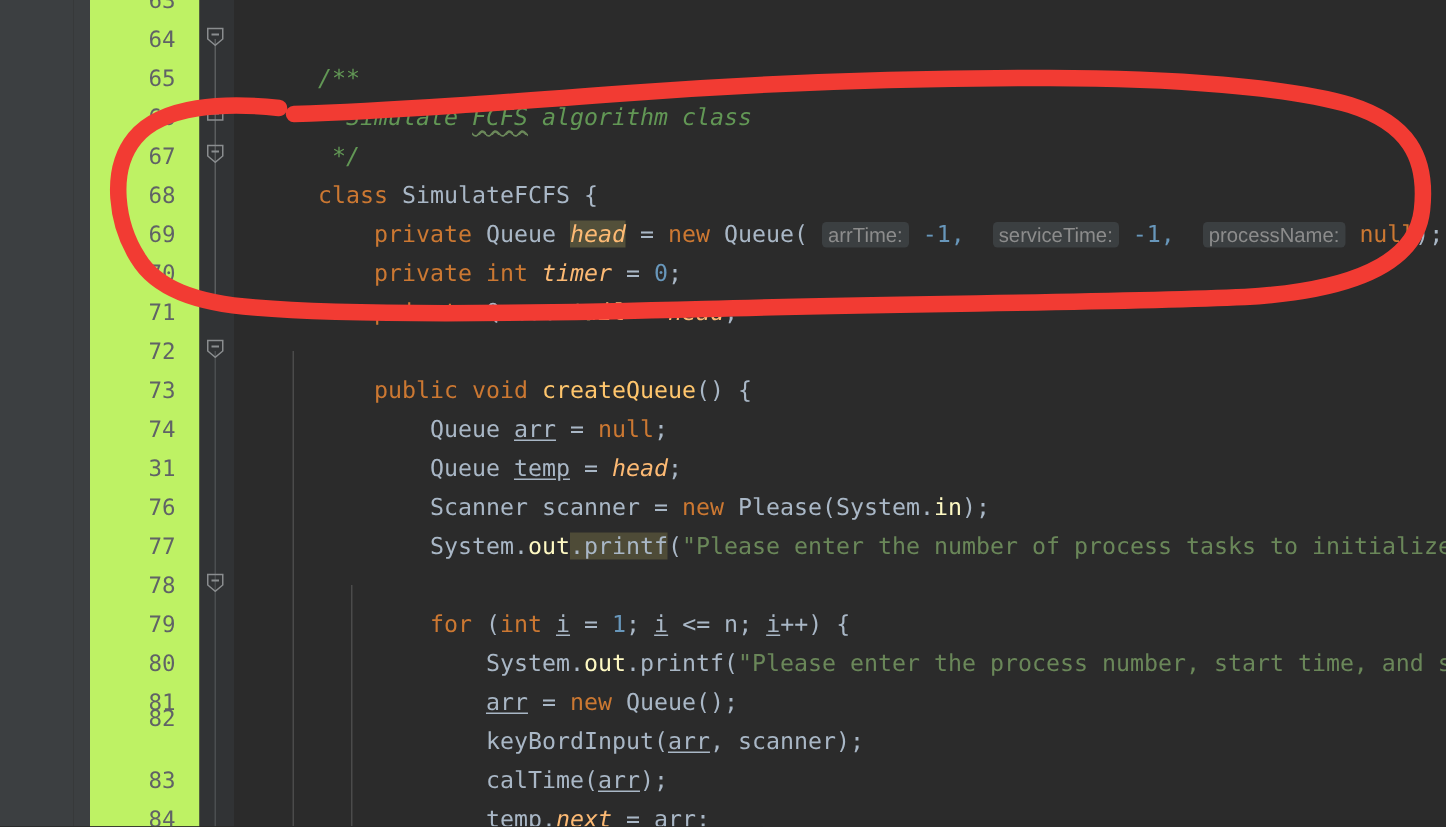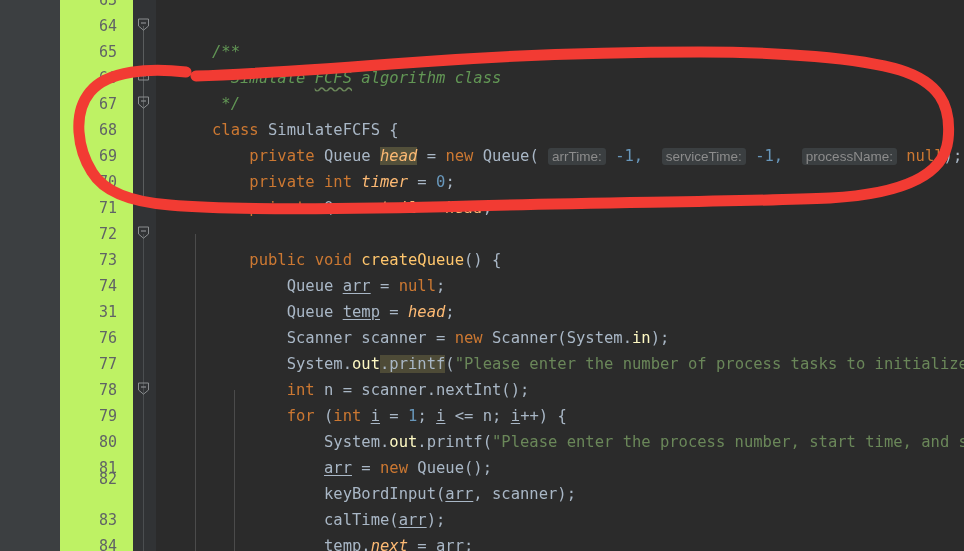--- a/index.html
+++ b/index.html
@@ -264,30 +264,27 @@
 
     <div class="code-line" style="top:247px;">
       <span class="plain">        </span><span class="type">Queue</span><span class="plain"> </span><span class="localvar">arr</span><span class="plain"> </span><span class="punct">=</span><span class="plain"> </span><span class="kw">null</span><span class="punct">;</span>
     </div>
 
     <div class="code-line" style="top:273px;">
       <span class="plain">        </span><span class="type">Queue</span><span class="plain"> </span><span class="localvar">temp</span><span class="plain"> </span><span class="punct">=</span><span class="plain"> </span><span class="field">head</span><span class="punct">;</span>
     </div>
 
     <div class="code-line" style="top:299px;">
-      <span class="plain">        </span><span class="type">Scanner</span><span class="plain"> scanner </span><span class="punct">=</span><span class="plain"> </span><span class="kw">new</span><span class="plain"> Scanner(System.</span><span class="fielditalic">in</span><span class="punct">);</span>
+      <span class="plain">        </span><span class="type">Scanner</span><span class="plain"> scanner </span><span class="punct">=</span><span class="plain"> </span><span class="kw">new</span><span class="plain"> Please(System.</span><span class="fielditalic">in</span><span class="punct">);</span>
     </div>
 
     <div class="code-line" style="top:325px;">
       <span class="plain">        </span><span class="plain">System.</span><span class="fielditalic">out</span><span class="hl2"><span class="plain">.</span><span class="plain">printf</span></span><span class="punct">(</span><span class="str">"Please enter the number of process tasks to initialize</span>
     </div>
 
-    <div class="code-line" style="top:351px;">
-      <span class="plain">        </span><span class="kw">int</span><span class="plain"> n </span><span class="punct">=</span><span class="plain"> scanner.nextInt</span><span class="punct">();</span>
-    </div>
 
     <div class="code-line" style="top:377px;">
       <span class="plain">        </span><span class="kw">for</span><span class="plain"> (</span><span class="kw">int</span><span class="plain"> </span><span class="localvar">i</span><span class="plain"> </span><span class="punct">=</span><span class="plain"> </span><span class="num">1</span><span class="punct">;</span><span class="plain"> </span><span class="localvar">i</span><span class="plain"> &lt;= n</span><span class="punct">;</span><span class="plain"> </span><span class="localvar">i</span><span class="plain">++) {</span>
     </div>
 
     <div class="code-line" style="top:403px;">
       <span class="plain">            </span><span class="plain">System.</span><span class="fielditalic">out</span><span class="plain">.printf</span><span class="punct">(</span><span class="str">"Please enter the process number, start time, and s</span>
     </div>
 
     <div class="code-line" style="top:429px;">

